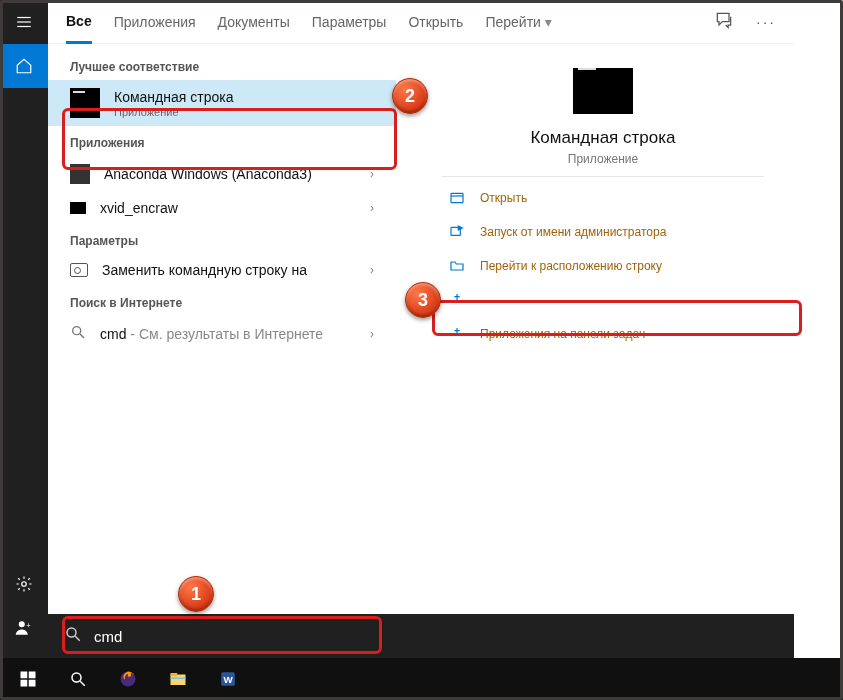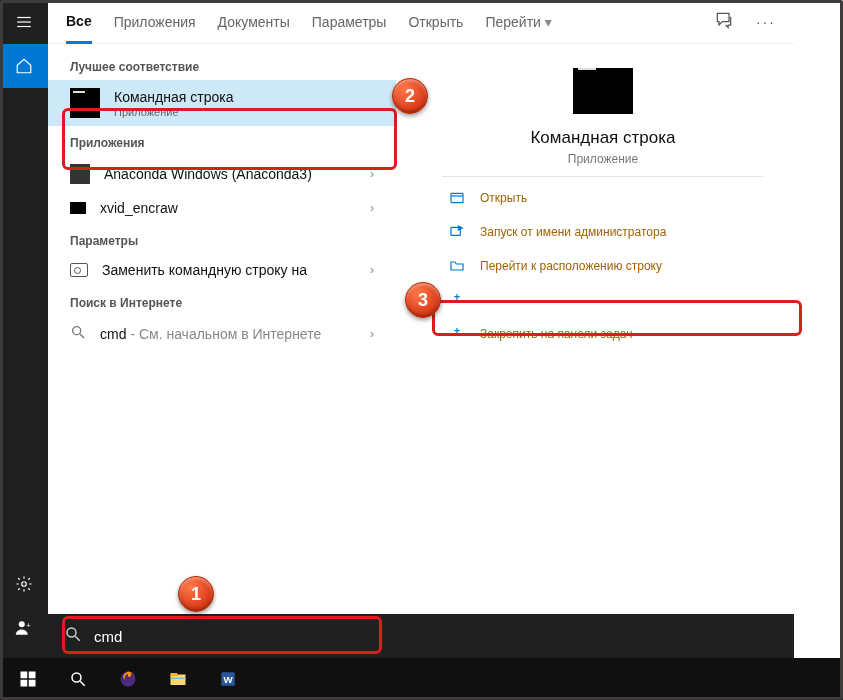--- a/index.html
+++ b/index.html
@@ -152,21 +152,21 @@
 
       <div class="section-label">Поиск в Интернете</div>
       <div class="result">
         <span class="search-inline">
           <svg width="16" height="16" viewBox="0 0 24 24" fill="none" stroke="#777" stroke-width="2">
               <circle cx="10" cy="10" r="6"></circle>
               <line x1="15" y1="15" x2="21" y2="21"></line>
             </svg>
         </span>
         <div class="result-title">
-          <span>cmd</span><span class="grey"> - См. начальном в Интернете</span>
+          <span>cmd</span><span class="grey"> - См. результаты в Интернете</span>
         </div>
         <div class="chevron">›</div>
       </div>
     </div>
 
     <div class="col-right">
       <div class="preview-icon">
           <div class="cmd-line" style="margin:5px 0 0 5px;width:18px;"></div>
         </div>
       <div class="preview-title">Командная строка</div>
@@ -205,21 +205,21 @@
               <path d="M12 3v10M8 7h8M6 13h12"></path>
             </svg>
         </span>
       </div>
       <div class="action">
         <span class="action-icon">
           <svg width="16" height="16" viewBox="0 0 24 24" fill="none" stroke="#0078d4" stroke-width="1.8">
               <path d="M12 3v10M8 7h8M6 13h12"></path>
             </svg>
         </span>
-        <span>Закрепить на панели задач</span>
+        <span>Приложения на панели задач</span>
       </div>
     </div>
   </div>
 
   <div class="search-bar">
     <span class="mag">
       <svg width="18" height="18" viewBox="0 0 24 24" fill="none" stroke="#ccc" stroke-width="2">
           <circle cx="10" cy="10" r="6"></circle>
           <line x1="15" y1="15" x2="21" y2="21"></line>
         </svg>

